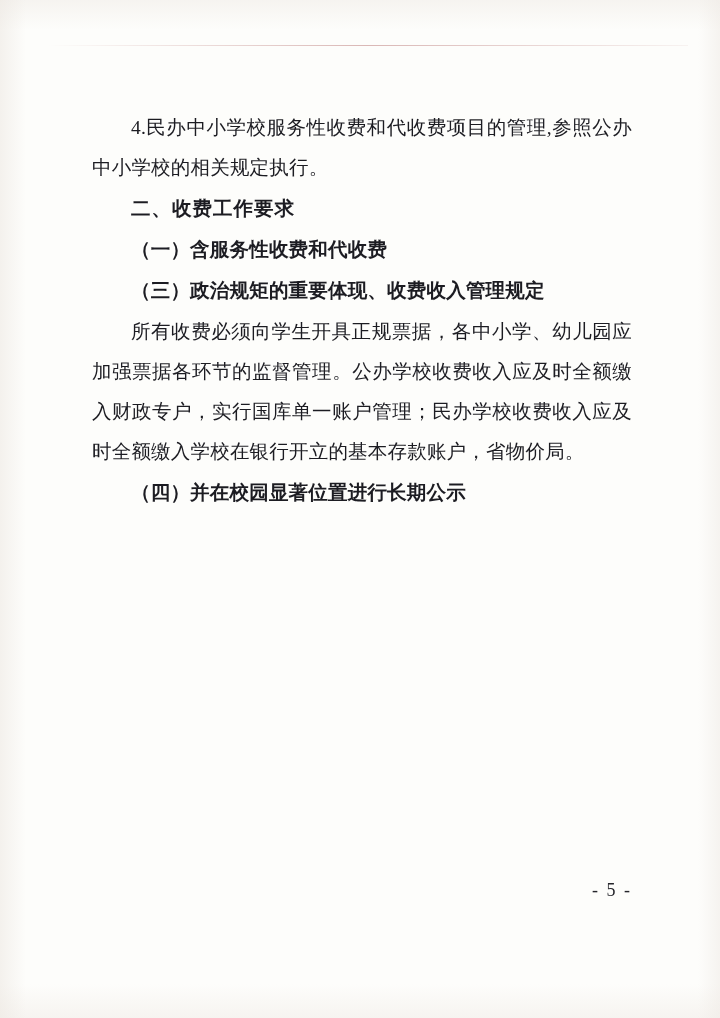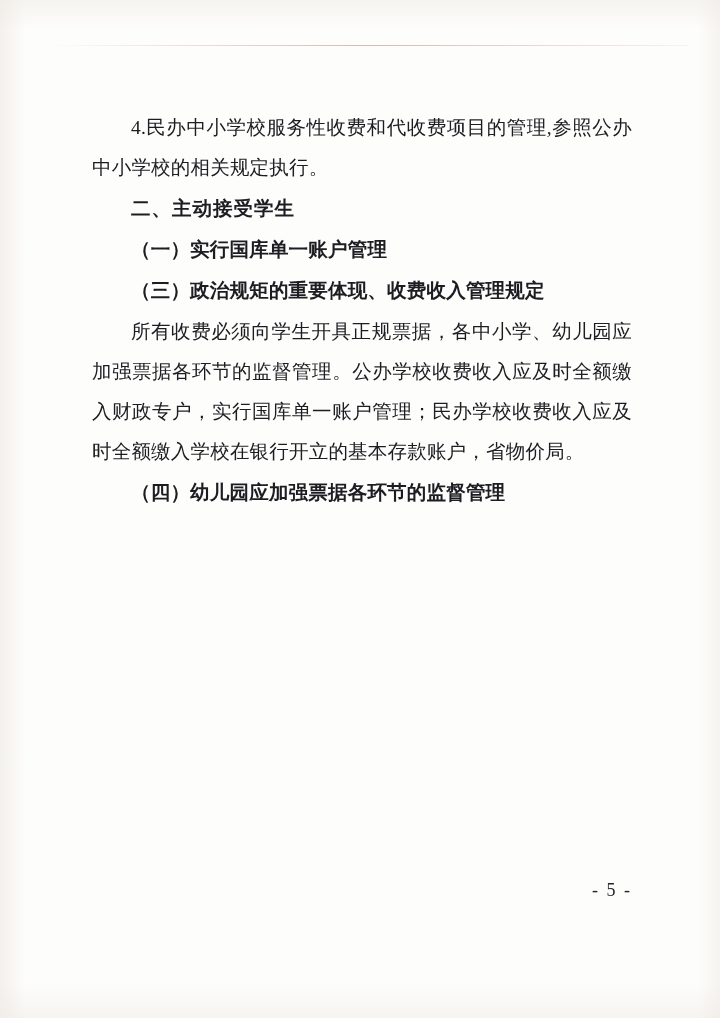--- a/index.html
+++ b/index.html
@@ -82,21 +82,21 @@
   }
 </style>
 </head>
 <body>
 
 <div class="page">
   <div class="hairline"></div>
 
   <div class="content">
     <p class="indent">4.民办中小学校服务性收费和代收费项目的管理,参照公办中小学校的相关规定执行。</p>
-    <p class="heading">二、主动接受学生</p>
-    <p class="subheading">（一）实行国库单一账户管理</p>
+    <p class="heading">二、收费工作要求</p>
+    <p class="subheading">（一）含服务性收费和代收费</p>
     <p class="subheading">（三）政治规矩的重要体现、收费收入管理规定</p>
     <p class="indent">所有收费必须向学生开具正规票据，各中小学、幼儿园应加强票据各环节的监督管理。公办学校收费收入应及时全额缴入财政专户，实行国库单一账户管理；民办学校收费收入应及时全额缴入学校在银行开立的基本存款账户，省物价局。</p>
-    <p class="subheading">（四）幼儿园应加强票据各环节的监督管理</p>
+    <p class="subheading">（四）并在校园显著位置进行长期公示</p>
   </div>
 
   <div class="footer">- 5 -</div>
 </div>
 
 </body></html>

